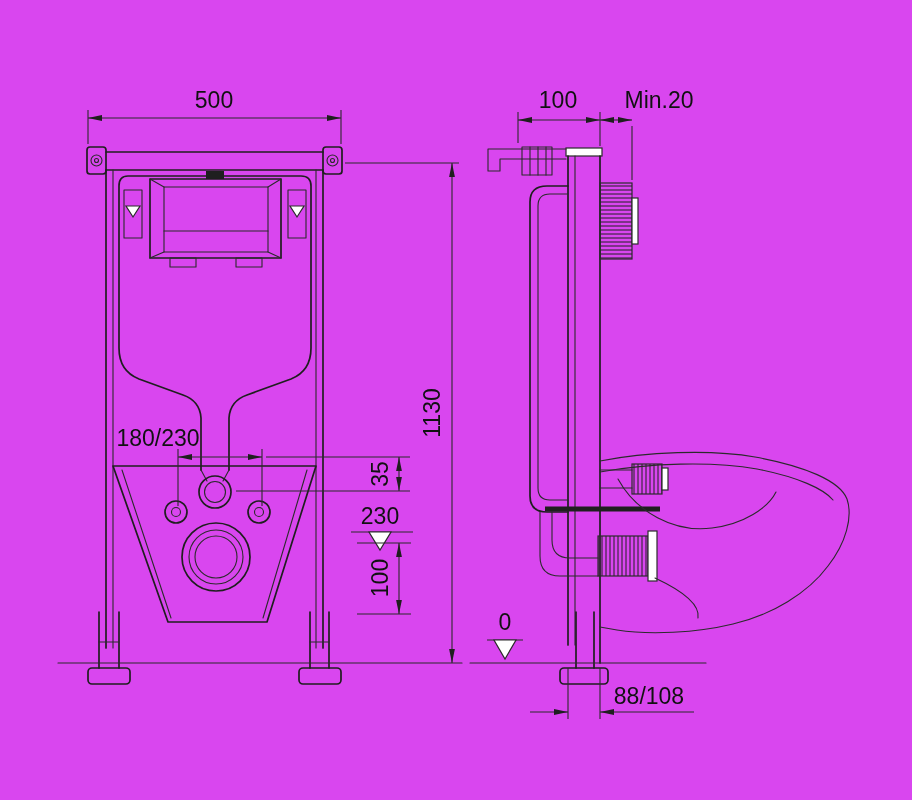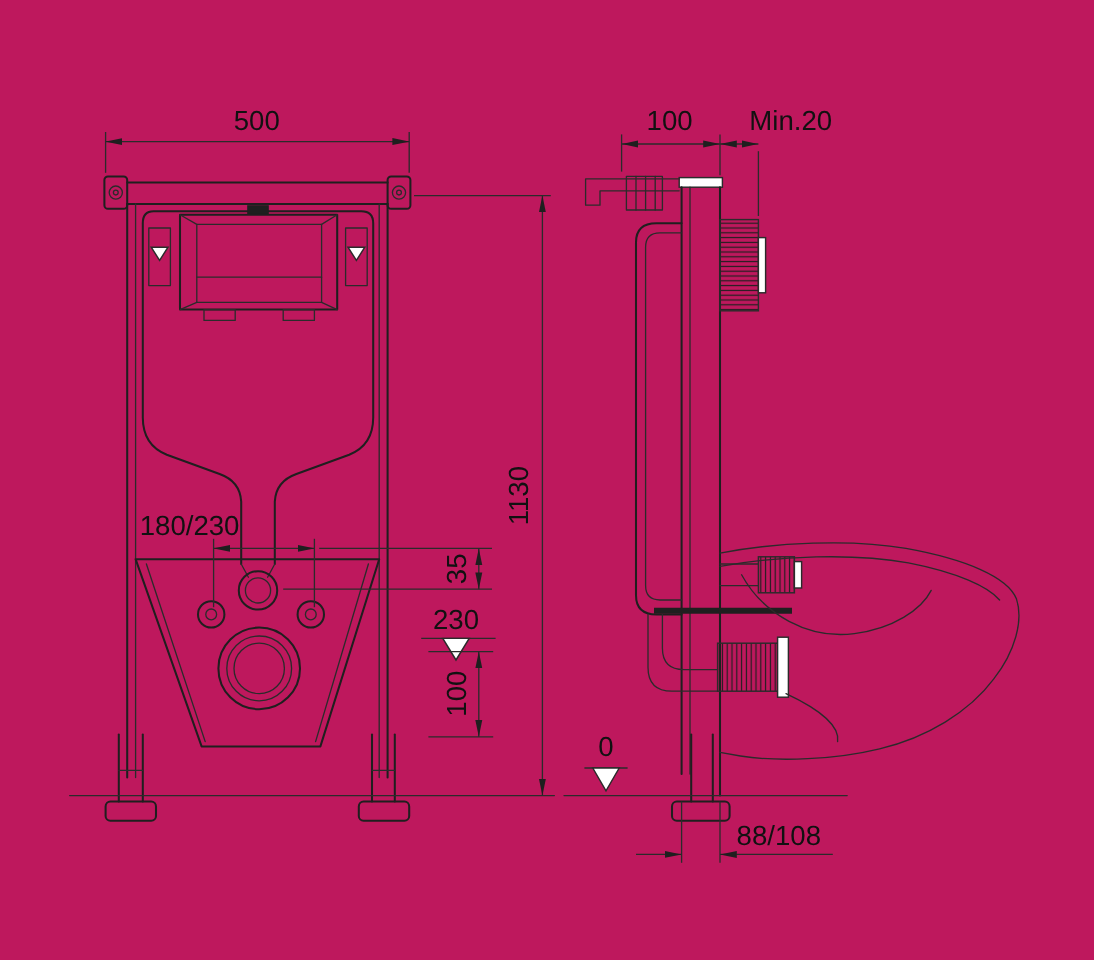--- a/index.html
+++ b/index.html
@@ -1,16 +1,16 @@
 <!DOCTYPE html>
 <html><head>
 <meta charset="utf-8">
 <style>
   html,body{margin:0;padding:0;background:#ffffff;}
-  .canvas{width:912px;height:800px;position:relative;background:#be185d;overflow:hidden;}
+  .canvas{width:912px;height:800px;position:relative;background:#d946ef;overflow:hidden;}
   svg{display:block;}
   .ln   {fill:none;stroke:#1f1f1f;stroke-width:1.7;stroke-linejoin:round;stroke-linecap:round;}
   .thin {fill:none;stroke:#2b2b2b;stroke-width:1.1;stroke-linejoin:round;stroke-linecap:round;}
   .dim  {fill:none;stroke:#2b2b2b;stroke-width:1.1;}
   .open {fill:#ffffff;stroke:#2b2b2b;stroke-width:1.2;}
   .solid{fill:#1f1f1f;stroke:none;}
   .thick{fill:none;stroke:#1f1f1f;stroke-width:5;}
   .dimtxt{font-family:"Liberation Sans",sans-serif;font-size:23px;fill:#111;}
 </style>
 </head>

